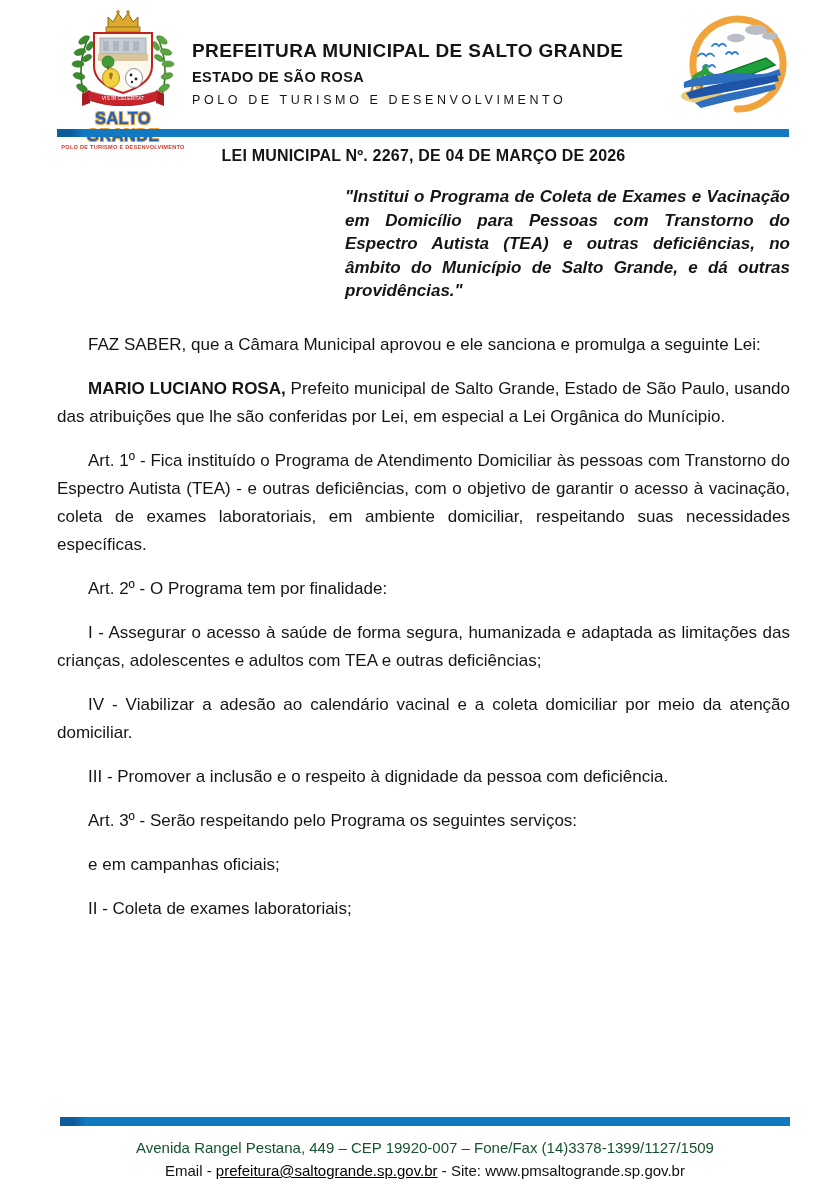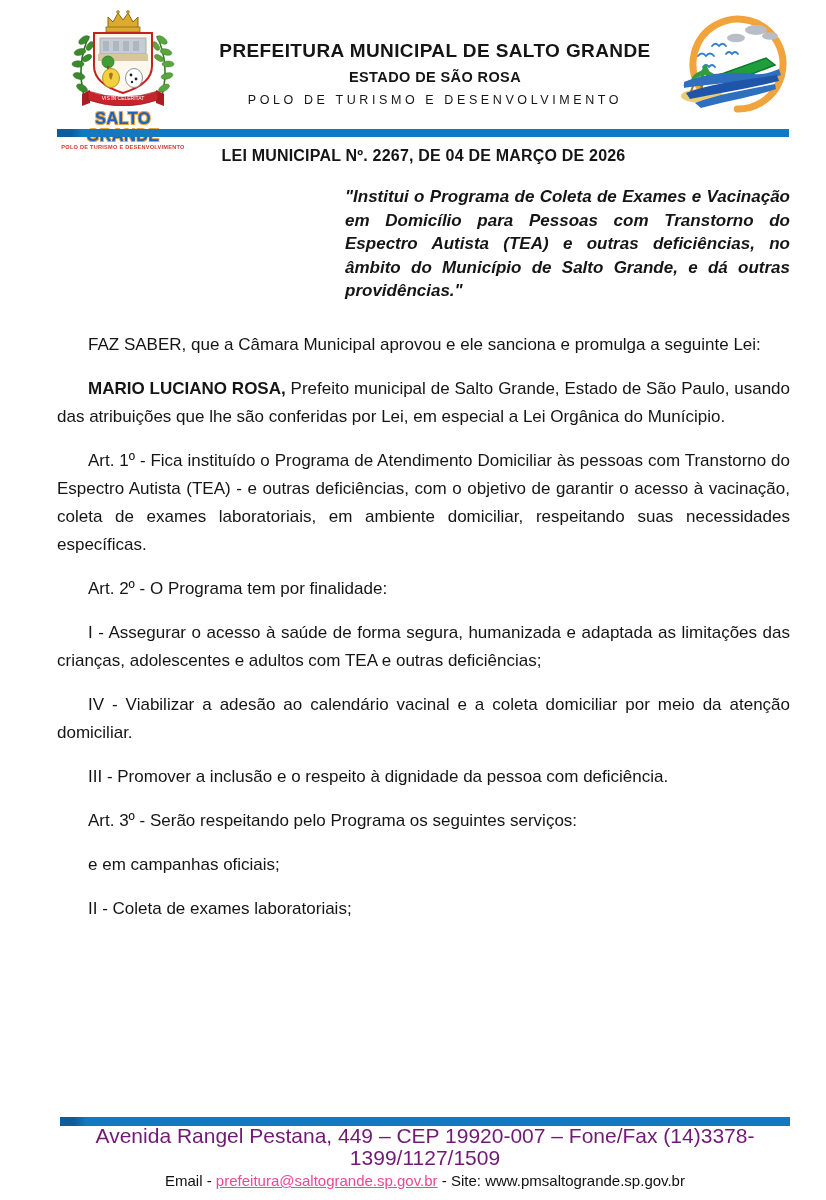--- a/index.html
+++ b/index.html
@@ -7,21 +7,21 @@
     position:relative;width:826px;height:1200px;background:#fff;overflow:hidden;
     font-family:"Liberation Sans",sans-serif;color:#151515;
   }
   
   .crest{position:absolute;left:56px;top:6px;width:134px;text-align:center;line-height:1;}
   .crest-city{
     font-size:16.5px;font-weight:bold;color:#1464c8;letter-spacing:.3px;margin-top:1px;
     text-shadow:.7px .7px 0 #e8a13d,-.7px -.7px 0 #e8a13d,.7px -.7px 0 #e8a13d,-.7px .7px 0 #e8a13d;
   }
   .crest-sub{font-size:5.6px;color:#d03a2c;letter-spacing:.25px;margin-top:2px;font-weight:bold;}
-  .header-center{position:absolute;left:192px;right:148px;top:40px;text-align:center;}
+  .header-center{position:absolute;left:192px;right:148px;top:40px;text-align:left;}
   .org-name{font-size:19px;font-weight:bold;letter-spacing:.4px;white-space:nowrap;}
   .org-state{font-size:14.5px;font-weight:bold;margin-top:7px;letter-spacing:.4px;}
   .org-slogan{font-size:12.5px;margin-top:8px;letter-spacing:3.6px;white-space:nowrap;}
   .logo-right{position:absolute;right:28px;top:12px;}
   .rule{position:absolute;height:8px;background:linear-gradient(90deg,#0d5c9c 0,#0d5c9c 14px,#1179c1 26px,#1179c1 100%);}
   .rule-top{top:129px;left:57px;width:732px;}
   .rule-bottom{top:0;left:0;width:730px;height:9px;}
   
   .doc{position:absolute;top:141px;left:57px;width:733px;}
   .law-title{font-size:16px;font-weight:bold;text-align:center;margin:6px 0 0 0;letter-spacing:.2px;}
@@ -29,23 +29,23 @@
     margin:20px 0 0 288px;text-align:justify;font-weight:bold;font-style:italic;
     font-size:17px;line-height:23.5px;
   }
   .body-paragraphs{margin-top:28px;}
   .body-paragraphs p{
     margin:16px 0 0 0;font-size:17px;line-height:28px;text-align:justify;text-indent:31px;
   }
   .body-paragraphs p:first-child{margin-top:0;}
   
   .footer{position:absolute;top:1117px;left:60px;width:730px;text-align:center;}
-  .footer-address{font-size:21px;line-height:22px;margin-top:8px;color:#701a75;}
+  .footer-address{font-size:15px;line-height:22px;margin-top:20px;color:#14532d;}
   .footer-contacts{font-size:15px;line-height:20px;margin-top:2px;color:#111;}
-  .email-link{color:#ec4899;text-decoration:underline;cursor:pointer;}
+  .email-link{color:#000000;text-decoration:underline;cursor:pointer;}
 </style>
 </head>
 <body>
 
 <div class="page">
 
   <header>
 
     <div class="crest">
       <svg width="134" height="100" viewBox="0 0 134 100">

